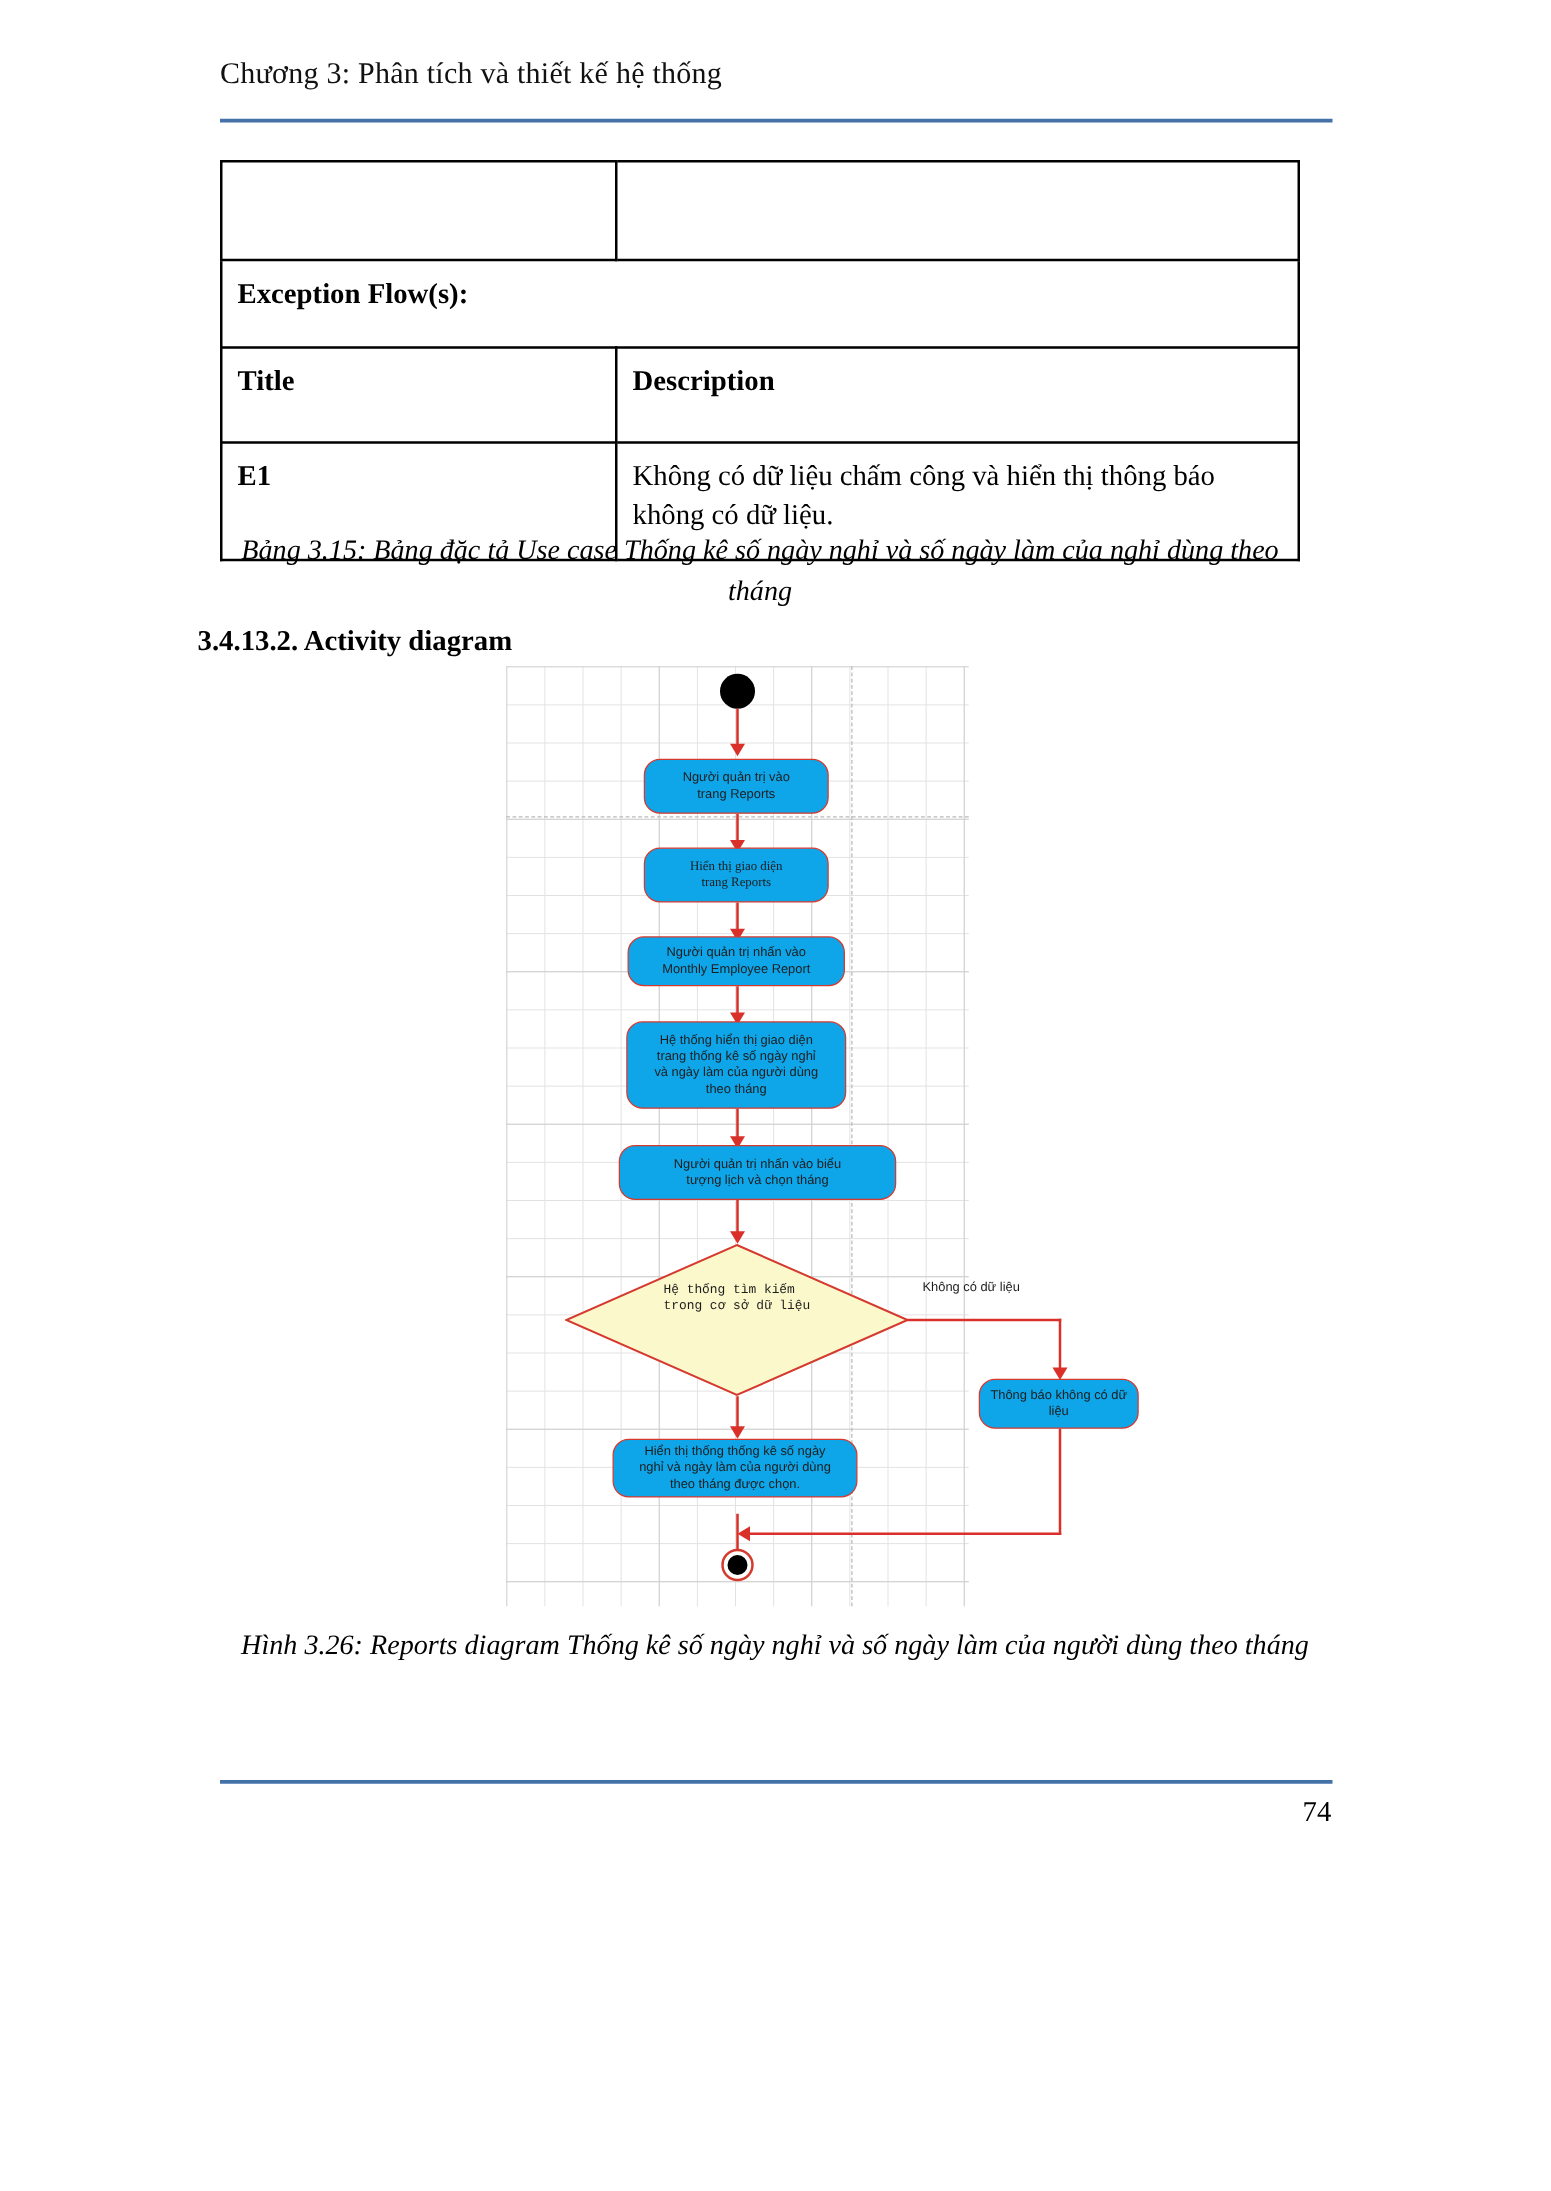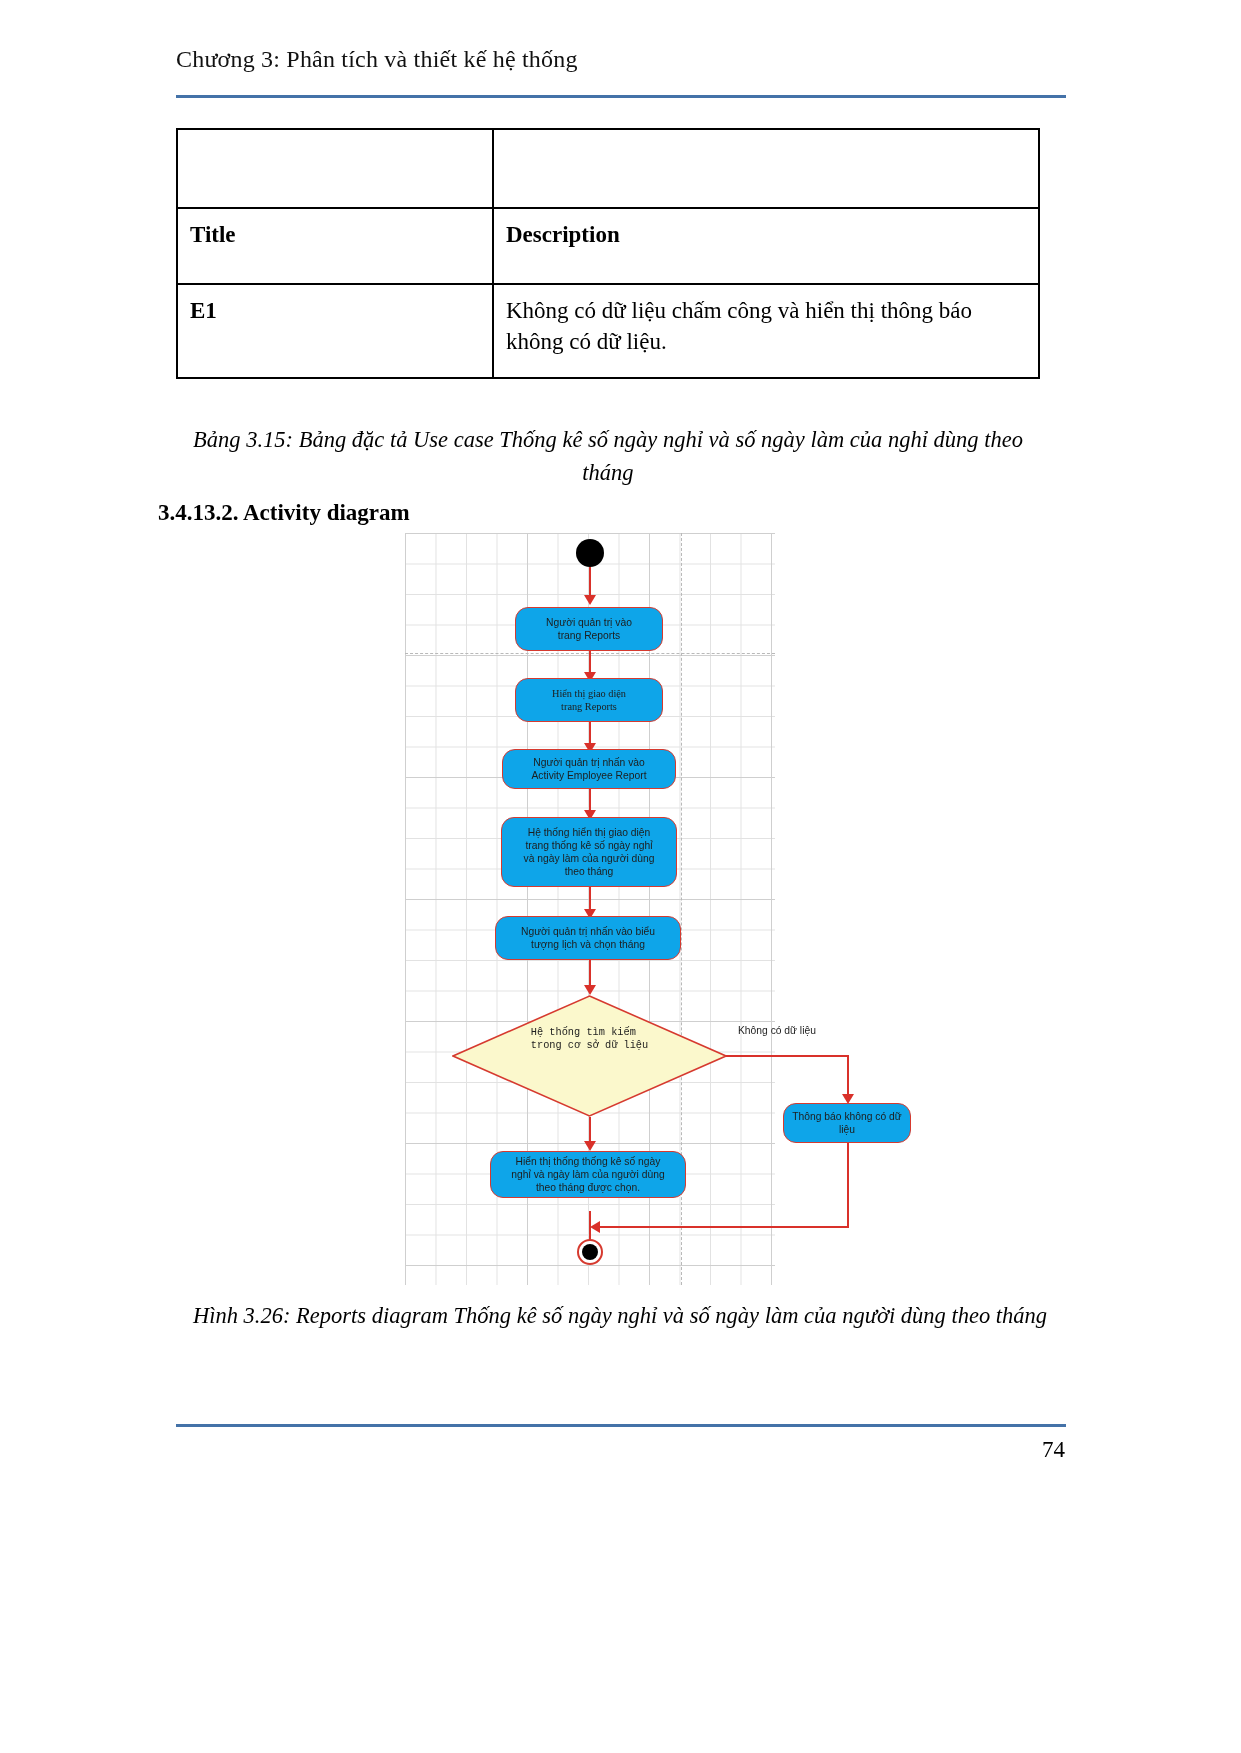--- a/index.html
+++ b/index.html
@@ -162,20 +162,23 @@
 
   <div class="hdr">Chương 3: Phân tích và thiết kế hệ thống</div>
   <div class="hdr-rule"></div>
 
   <table class="tbl">
     <tbody>
       <tr class="row-empty">
         <td class="c1"></td>
         <td></td>
       </tr>
+      <tr class="row-exc">
+        <td class="b" colspan="2">Exception Flow(s):</td>
+      </tr>
       <tr class="row-head">
         <td class="c1 b">Title</td>
         <td class="b">Description</td>
       </tr>
       <tr class="row-e1">
         <td class="c1 b">E1</td>
         <td>Không có dữ liệu chấm công và hiển thị thông báo không có dữ liệu.</td>
       </tr>
     </tbody>
   </table>
@@ -198,32 +201,32 @@
 trang Reports</div>
     <div class="arrow arr-v" style="left:183.8px;top:118px;height:27px;"></div>
     <div class="arrowhead-down" style="left:179px;top:139px;"></div>
 
     <div class="node" style="left:110px;top:145px;width:148px;height:44px;font-family:Liberation Serif, serif;">Hiển thị giao diện
 trang Reports</div>
     <div class="arrow arr-v" style="left:183.8px;top:189px;height:27px;"></div>
     <div class="arrowhead-down" style="left:179px;top:210px;"></div>
 
     <div class="node" style="left:97px;top:216px;width:174px;height:40px;">Người quản trị nhấn vào
-Activity Employee Report</div>
+Monthly Employee Report</div>
     <div class="arrow arr-v" style="left:183.8px;top:256px;height:27px;"></div>
     <div class="arrowhead-down" style="left:179px;top:277px;"></div>
 
     <div class="node" style="left:96px;top:284px;width:176px;height:70px;">Hệ thống hiển thị giao diện
 trang thống kê số ngày nghỉ
 và ngày làm của người dùng
 theo tháng</div>
     <div class="arrow arr-v" style="left:183.8px;top:354px;height:28px;"></div>
     <div class="arrowhead-down" style="left:179px;top:376px;"></div>
 
-    <div class="node" style="left:90px;top:383px;width:186px;height:44px;">Người quản trị nhấn vào biểu
+    <div class="node" style="left:90px;top:383px;width:222px;height:44px;">Người quản trị nhấn vào biểu
 tượng lịch và chọn tháng</div>
     <div class="arrow arr-v" style="left:183.8px;top:427px;height:31px;"></div>
     <div class="arrowhead-down" style="left:179px;top:452px;"></div>
 
     <svg class="diamond-border" style="left:47px;top:462px;width:275px;height:122px;" viewBox="0 0 275 122">
       <polygon points="137.5,1 274,61 137.5,121 1,61" fill="#fbf8cc" stroke="#d63a2f" stroke-width="1.6"></polygon>
     </svg>
     <div style="position:absolute;left:47px;top:445px;width:275px;height:122px;display:flex;align-items:center;justify-content:center;white-space:pre-line;font-family:Liberation Mono, monospace;font-size:10.3px;line-height:1.3;color:#1d1d1d;">Hệ thống tìm kiếm
 trong cơ sở dữ liệu</div>
 

